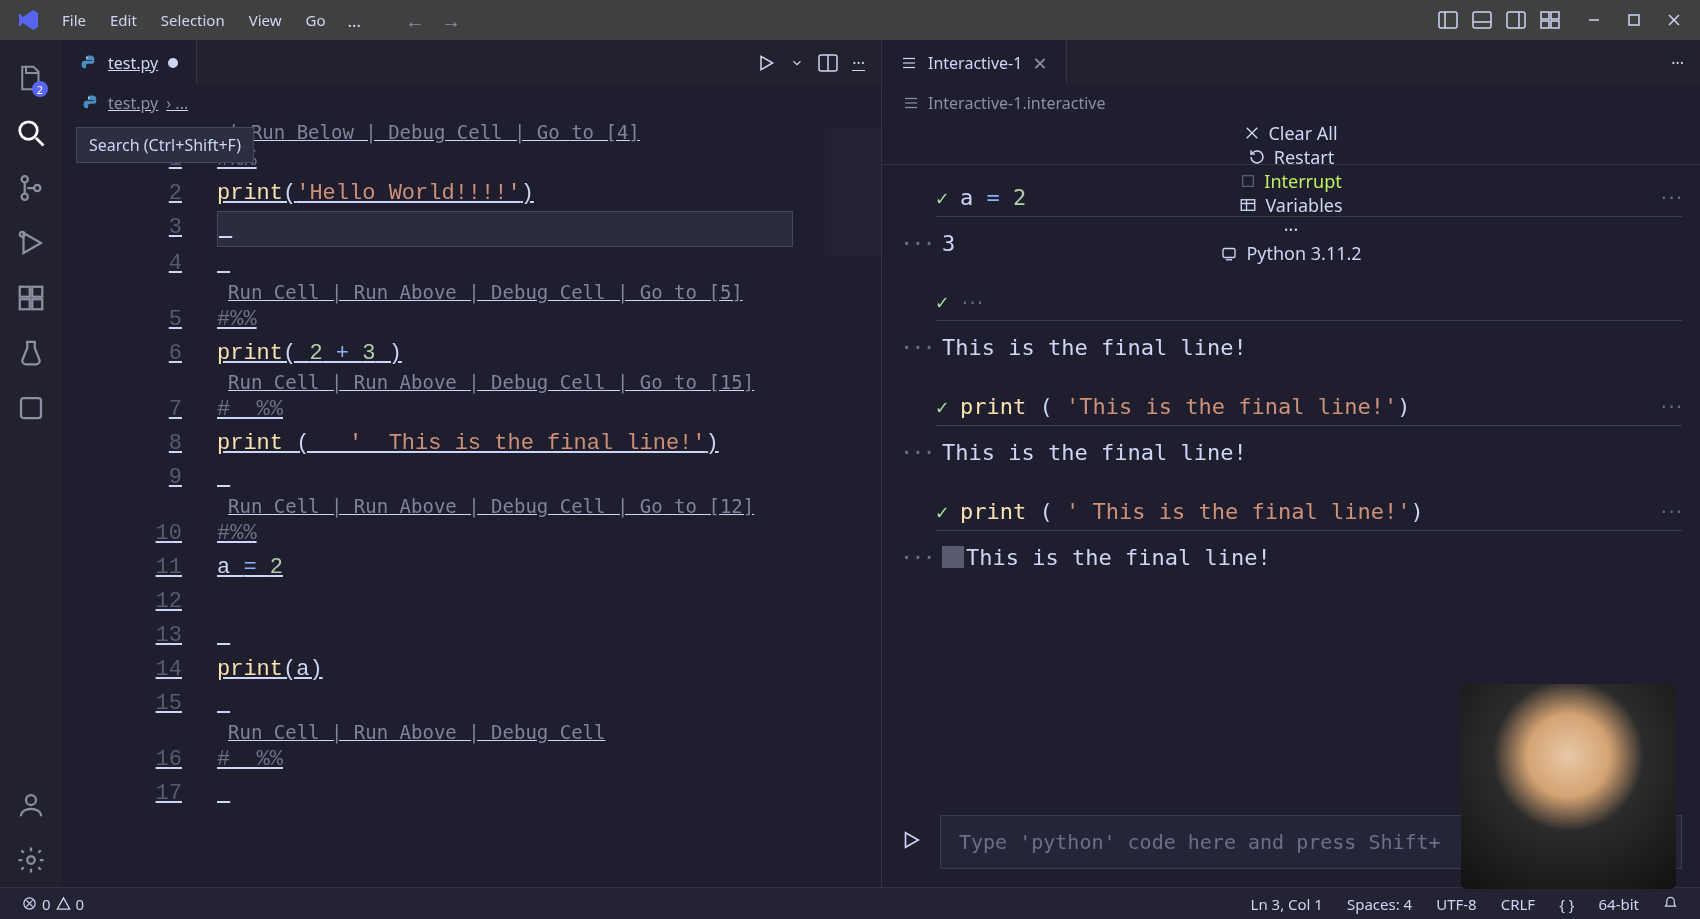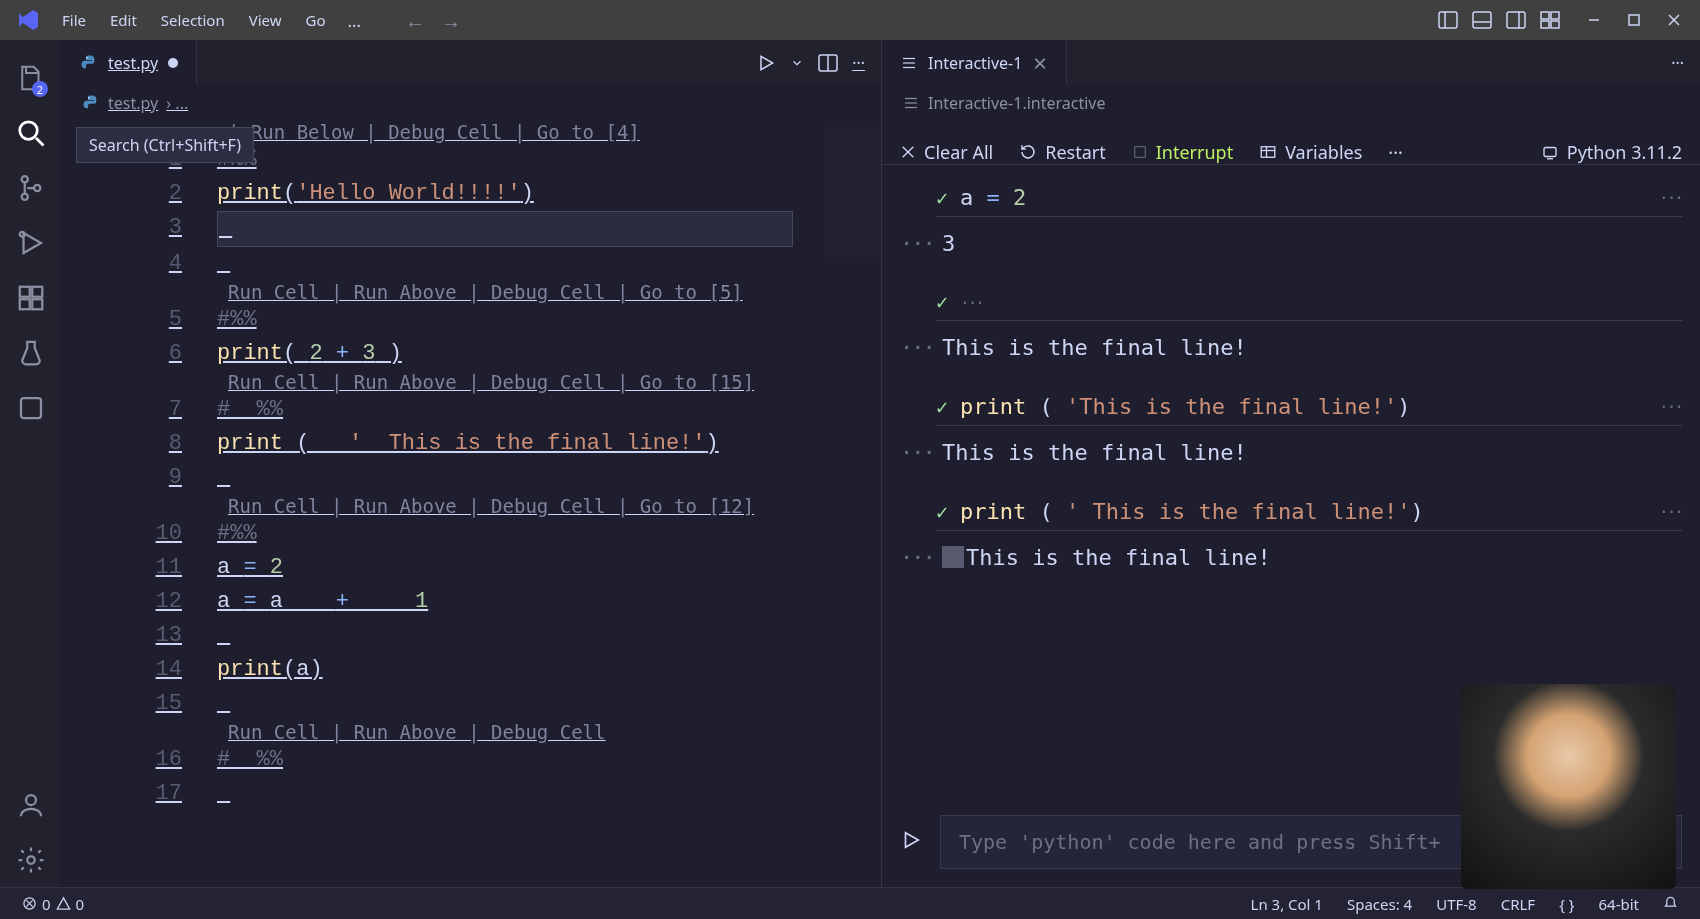--- a/index.html
+++ b/index.html
@@ -178,25 +178,25 @@
 .minimap {
   position: absolute;
   right: 0; top: 6px;
   width: 56px; height: 130px;
   background: #252535;
   opacity: 0.5;
 }
 .interactive-toolbar {
   height: 44px;
   display: flex;
-  align-items: flex-end;
-  gap: 26px;
+  align-items: center;
   padding: 0 18px;
   font-size: 18px;
   border-bottom: 1px solid #333345;
+  flex-direction: column;
 }
 .itool-item { display: flex; align-items: center; gap: 8px; cursor: pointer; color: #cdd6f4; }
 .itool-disabled { color: #bef264; }
 .itool-spacer { flex: 1; }
 .interactive-body { flex: 1; overflow: hidden; padding: 14px 18px 0 18px; display:flex; flex-direction:column; }
 .cell {
   margin-bottom: 28px;
 }
 .cell-in {
   display: flex;
@@ -471,21 +471,20 @@
         <div class="line">
             <div class="gutter">10</div>
             <div class="code"><span class="tok-comment">#%%</span></div>
           </div>
         <div class="line">
             <div class="gutter">11</div>
             <div class="code"><span class="tok-var">a </span><span class="tok-op">= </span><span class="tok-num">2</span></div>
           </div>
         <div class="line">
             <div class="gutter">12</div>
-            <div class="code"><span class="tok-var">a </span><span class="tok-op">= </span><span class="tok-var">a    </span><span class="tok-op">+</span><span>     </span><span class="tok-num">1</span></div>
           </div>
         <div class="line">
             <div class="gutter">13</div>
             <div class="code"> </div>
           </div>
         <div class="line">
             <div class="gutter">14</div>
             <div class="code"><span class="tok-func">print</span><span>(a)</span></div>
           </div>
         <div class="line">

